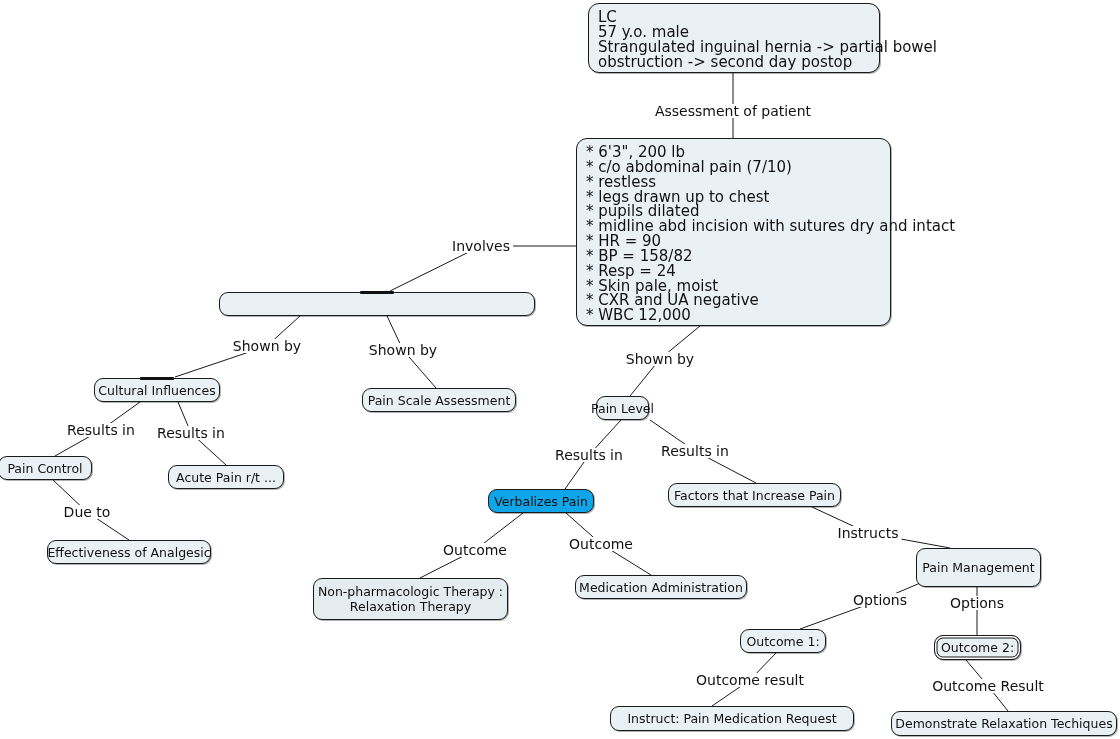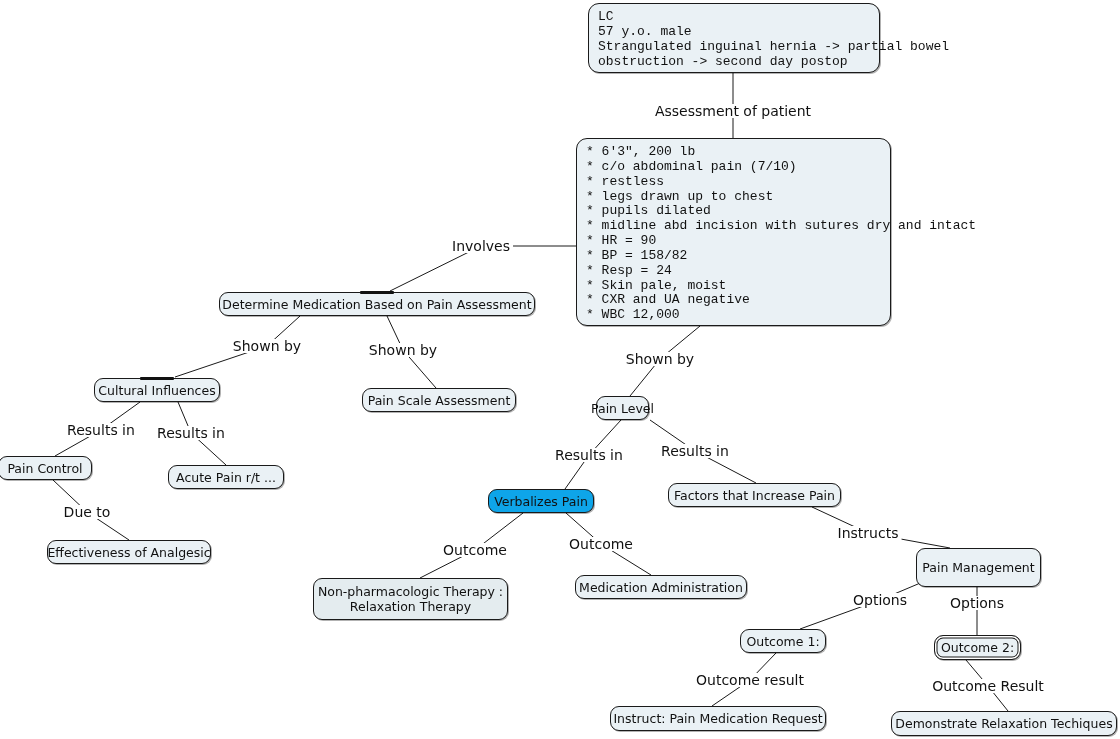--- a/index.html
+++ b/index.html
@@ -45,22 +45,21 @@
     box-shadow: 1px 1px 0 rgba(0,0,0,0.30);
     cursor: default;
   }
   .cmap-node.big {
     align-items: flex-start;
     justify-content: flex-start;
     text-align: left;
     border-radius: 11px;
     padding: 6px 9px;
     line-height: 14.85px;
-    font-size: 13px;
-    font-family: Liberation Mono, monospace;
+    font-size: 15px;
   }
   .cmap-node.selected {
     box-shadow: 0 0 0 1.5px #ffffff inset, 0 0 0 2.5px #1a1a1a inset, 1px 1px 0 rgba(0,0,0,0.30);
   }
   .node-collapse-bar {
     position: absolute;
     top: -2px;
     left: 50%;
     transform: translateX(-50%);
     width: 34px;
@@ -113,36 +112,36 @@
 * restless
 * legs drawn up to chest
 * pupils dilated
 * midline abd incision with sutures dry and intact
 * HR = 90
 * BP = 158/82
 * Resp = 24
 * Skin pale, moist
 * CXR and UA negative
 * WBC 12,000</span></div>
-      <div class="cmap-node" style="left: 219px; top: 292px; width: 316px; height: 24px; background: rgb(234, 241, 245); border-color: rgb(26, 26, 26); color: rgb(17, 17, 17);"><span>Determine Medication Based on Pain Assessment</span><span class="node-collapse-bar"></span></div>
+      <div class="cmap-node" style="left: 219px; top: 292px; width: 316px; height: 24px; background: rgb(234, 241, 245); border-color: rgb(26, 26, 26); color: rgb(17, 17, 17);"><span class="node-collapse-bar"></span></div>
       <div class="cmap-node" style="left: 94px; top: 378px; width: 126px; height: 24px; background: rgb(234, 241, 245); border-color: rgb(26, 26, 26); color: rgb(17, 17, 17);"><span>Cultural Influences</span><span class="node-collapse-bar"></span></div>
       <div class="cmap-node" style="left: 362px; top: 388px; width: 154px; height: 24px; background: rgb(234, 241, 245); border-color: rgb(26, 26, 26); color: rgb(17, 17, 17);"><span>Pain Scale Assessment</span></div>
       <div class="cmap-node" style="left: 596px; top: 396px; width: 53px; height: 24px; background: rgb(234, 241, 245); border-color: rgb(26, 26, 26); color: rgb(17, 17, 17);"><span>Pain Level</span></div>
       <div class="cmap-node" style="left: -2px; top: 456px; width: 94px; height: 24px; background: rgb(234, 241, 245); border-color: rgb(26, 26, 26); color: rgb(17, 17, 17);"><span>Pain Control</span></div>
       <div class="cmap-node" style="left: 168px; top: 465px; width: 116px; height: 24px; background: rgb(234, 241, 245); border-color: rgb(26, 26, 26); color: rgb(17, 17, 17);"><span>Acute Pain r/t ...</span></div>
       <div class="cmap-node" style="left: 488px; top: 489px; width: 106px; height: 24px; background: #0ea5e9; border-color: rgb(26, 26, 26); color: rgb(17, 17, 17);"><span>Verbalizes Pain</span></div>
       <div class="cmap-node" style="left: 668px; top: 483px; width: 173px; height: 24px; background: rgb(234, 241, 245); border-color: rgb(26, 26, 26); color: rgb(17, 17, 17);"><span>Factors that Increase Pain</span></div>
       <div class="cmap-node" style="left: 47px; top: 540px; width: 164px; height: 24px; background: rgb(234, 241, 245); border-color: rgb(26, 26, 26); color: rgb(17, 17, 17);"><span>Effectiveness of Analgesic</span></div>
       <div class="cmap-node" style="left: 916px; top: 548px; width: 125px; height: 39px; background: rgb(234, 241, 245); border-color: rgb(26, 26, 26); color: rgb(17, 17, 17);"><span>Pain Management</span></div>
       <div class="cmap-node" style="left: 575px; top: 575px; width: 172px; height: 24px; background: rgb(234, 241, 245); border-color: rgb(26, 26, 26); color: rgb(17, 17, 17);"><span>Medication Administration</span></div>
       <div class="cmap-node" style="left: 313px; top: 578px; width: 195px; height: 42px; background: rgb(228, 236, 239); border-color: rgb(26, 26, 26); color: rgb(17, 17, 17);"><span>Non-pharmacologic Therapy :
 Relaxation Therapy</span></div>
       <div class="cmap-node" style="left: 740px; top: 629px; width: 86px; height: 24px; background: rgb(234, 241, 245); border-color: rgb(26, 26, 26); color: rgb(17, 17, 17);"><span>Outcome 1:</span></div>
       <div class="cmap-node selected" style="left: 934px; top: 635px; width: 87px; height: 25px; background: rgb(234, 241, 245); border-color: rgb(26, 26, 26); color: rgb(17, 17, 17);"><span>Outcome 2:</span></div>
-      <div class="cmap-node" style="left: 610px; top: 706px; width: 216px; height: 25px; background: rgb(234, 241, 245); border-color: rgb(26, 26, 26); color: rgb(17, 17, 17);"><span>Instruct: Pain Medication Request</span></div>
+      <div class="cmap-node" style="left: 610px; top: 706px; width: 244px; height: 25px; background: rgb(234, 241, 245); border-color: rgb(26, 26, 26); color: rgb(17, 17, 17);"><span>Instruct: Pain Medication Request</span></div>
       <div class="cmap-node" style="left: 891px; top: 711px; width: 226px; height: 25px; background: rgb(234, 241, 245); border-color: rgb(26, 26, 26); color: rgb(17, 17, 17);"><span>Demonstrate Relaxation Techiques</span></div>
     </div>
   <div id="labels-layer">
       <div class="link-label" style="left: 733px; top: 111px; color: rgb(17, 17, 17);">Assessment of patient</div>
       <div class="link-label" style="left: 481px; top: 246px; color: rgb(17, 17, 17);">Involves</div>
       <div class="link-label" style="left: 267px; top: 346px; color: rgb(17, 17, 17);">Shown by</div>
       <div class="link-label" style="left: 403px; top: 350px; color: rgb(17, 17, 17);">Shown by</div>
       <div class="link-label" style="left: 660px; top: 359px; color: rgb(17, 17, 17);">Shown by</div>
       <div class="link-label" style="left: 101px; top: 430px; color: rgb(17, 17, 17);">Results in</div>
       <div class="link-label" style="left: 191px; top: 433px; color: rgb(17, 17, 17);">Results in</div>

